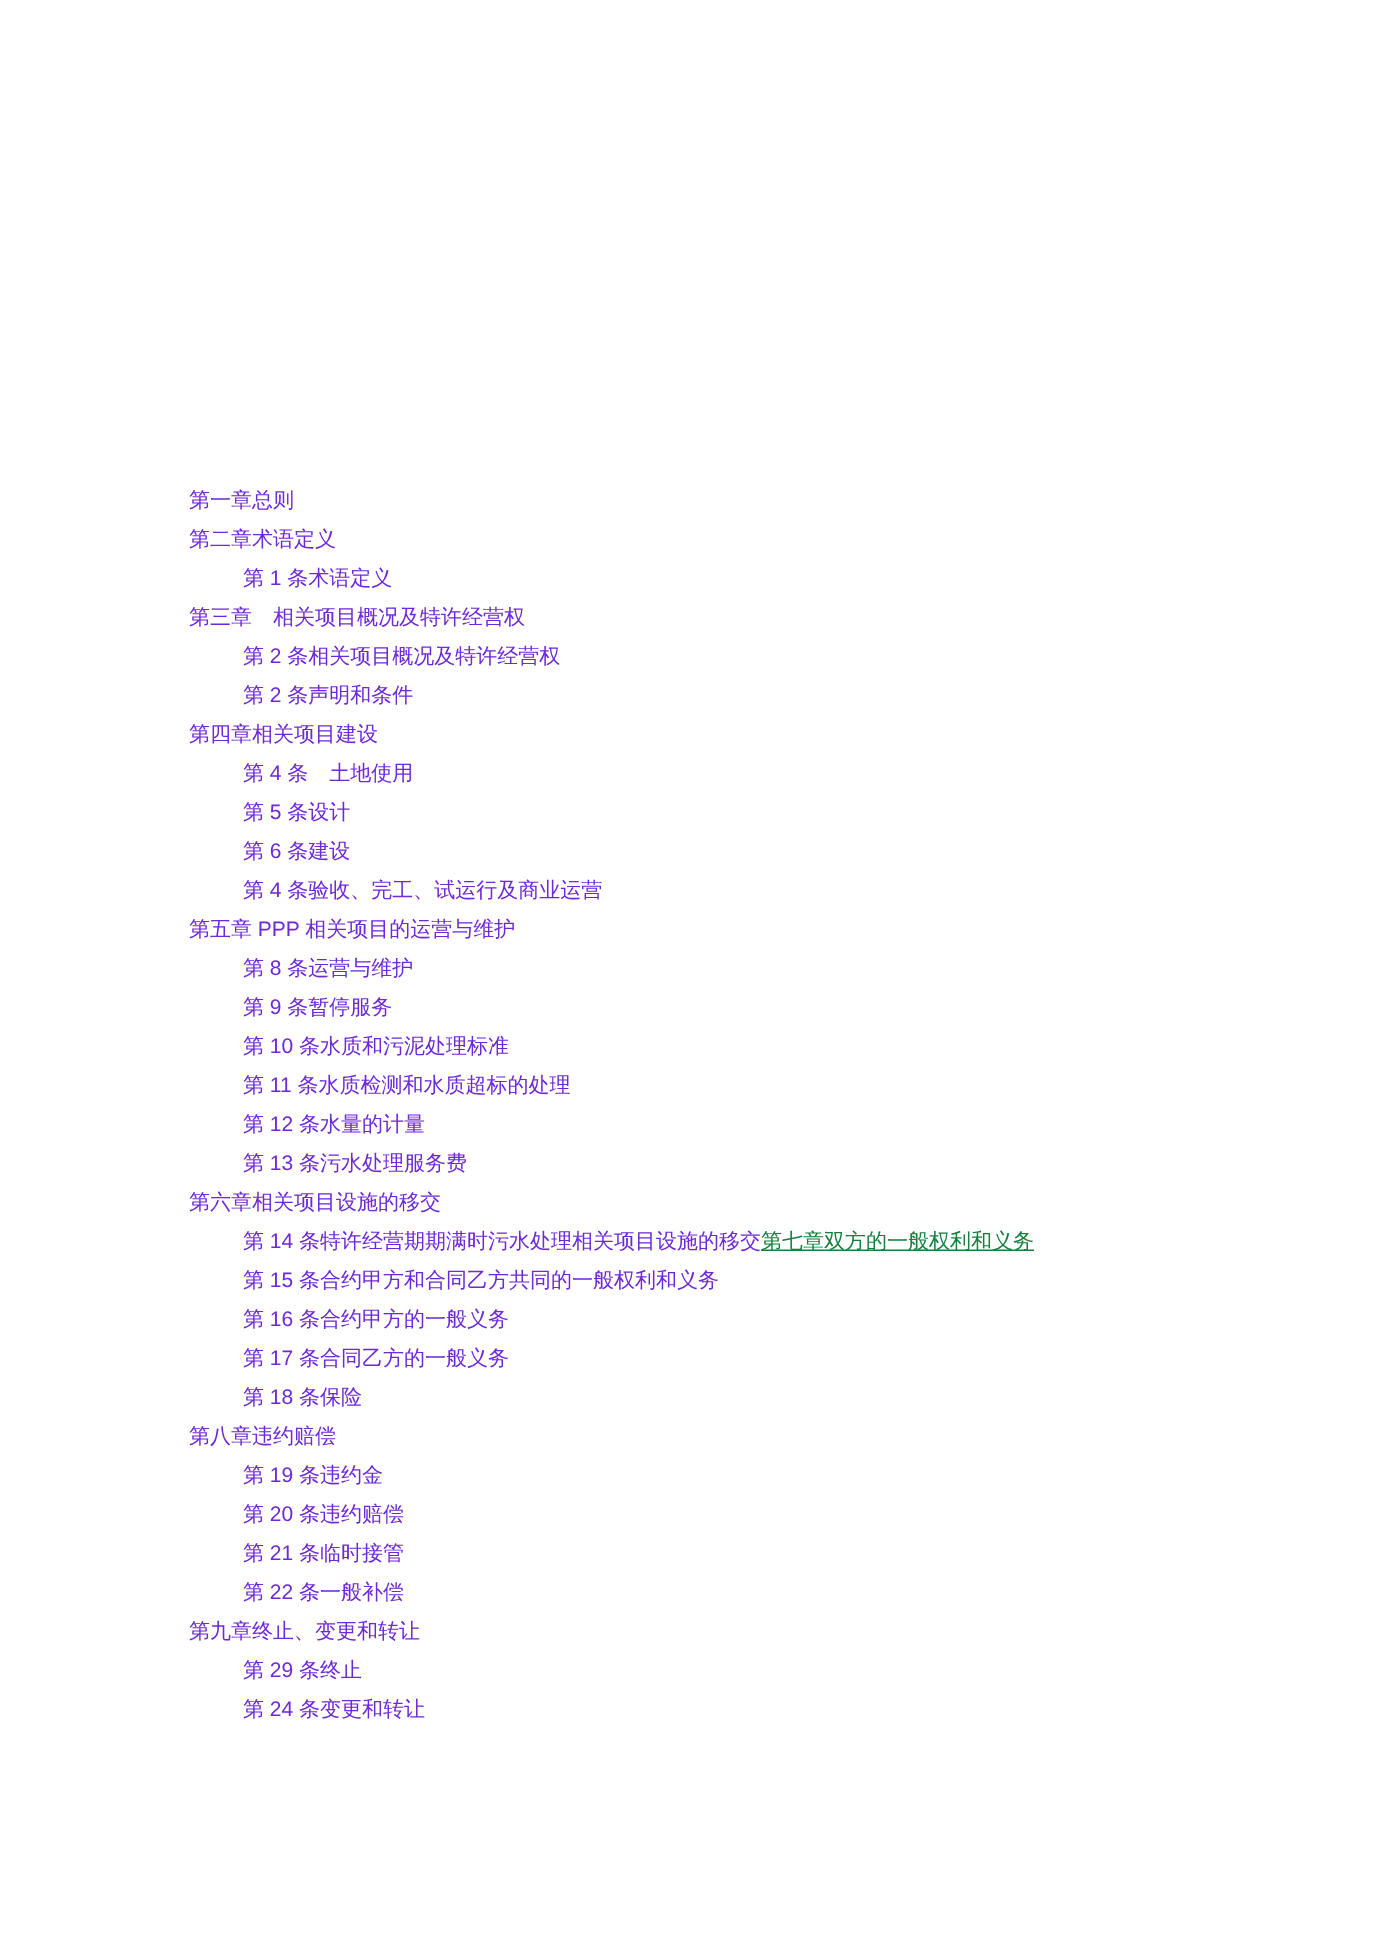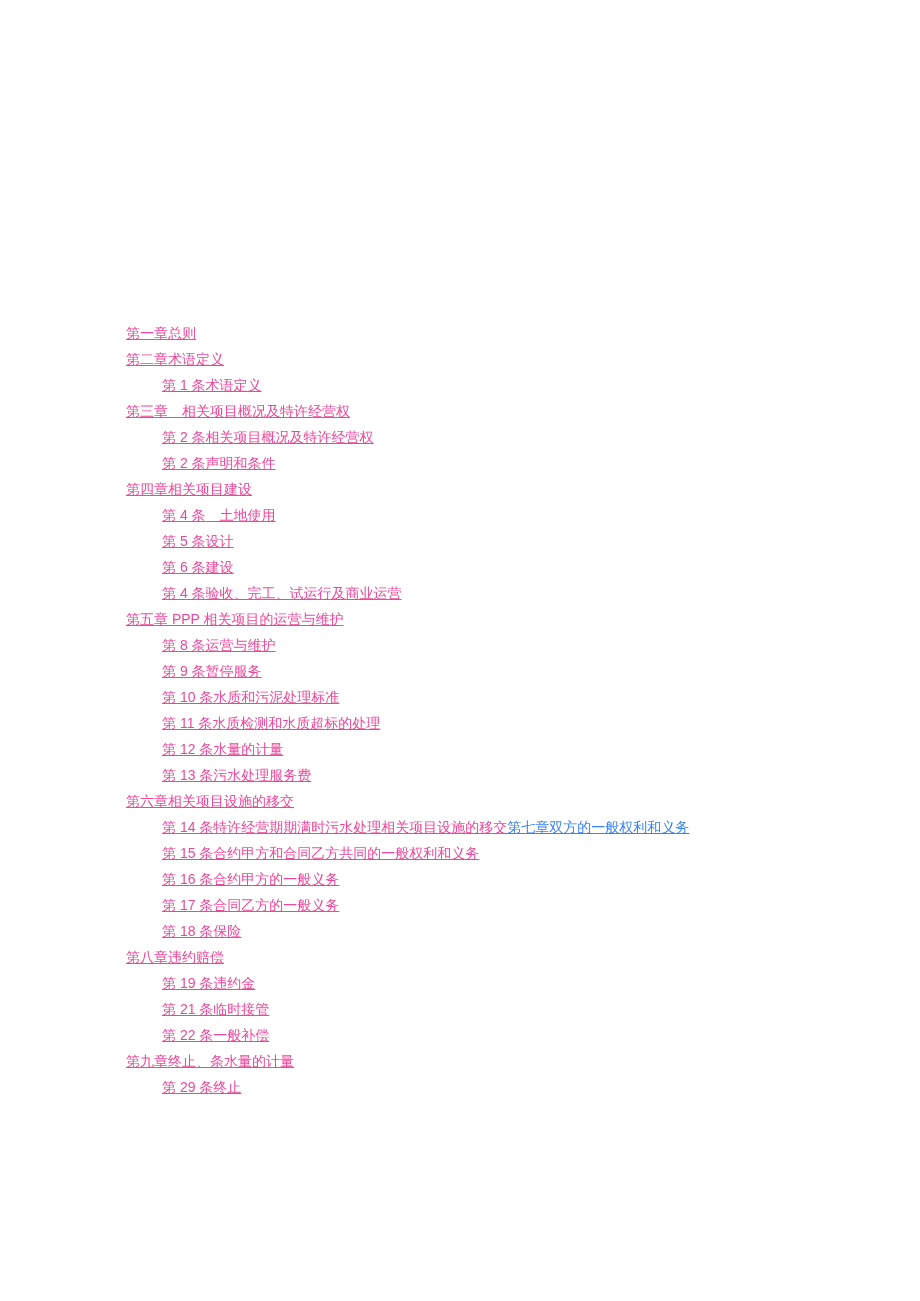--- a/index.html
+++ b/index.html
@@ -10,28 +10,27 @@
       font-family: "Microsoft YaHei", "SimSun", sans-serif;
       font-size: 14px;
       padding-top: 320px;
       padding-left: 126px;
     }
     .toc-line {
       line-height: 26px;
       white-space: nowrap;
     }
     .toc-link {
-      color: #ec4899;
-      text-decoration: underline;
+      color: #6d28d9;
       cursor: pointer;
     }
     .indent-0 { padding-left: 0; }
     .indent-1 { padding-left: 36px; }
     .inline-link {
-      color: #3b82f6;
+      color: #15803d;
       text-decoration: underline;
       cursor: pointer;
     }
   </style>
 </head>
 <body>
 
 <div id="toc-container">
     <div class="toc-line indent-0"><a class="toc-link">第一章总则</a></div>
     <div class="toc-line indent-0"><a class="toc-link">第二章术语定义</a></div>
@@ -52,17 +51,19 @@
     <div class="toc-line indent-1"><a class="toc-link">第 12 条水量的计量</a></div>
     <div class="toc-line indent-1"><a class="toc-link">第 13 条污水处理服务费</a></div>
     <div class="toc-line indent-0"><a class="toc-link">第六章相关项目设施的移交</a></div>
     <div class="toc-line indent-1"><a class="toc-link">第 14 条特许经营期期满时污水处理相关项目设施的移交</a><a class="inline-link">第七章双方的一般权利和义务</a></div>
     <div class="toc-line indent-1"><a class="toc-link">第 15 条合约甲方和合同乙方共同的一般权利和义务</a></div>
     <div class="toc-line indent-1"><a class="toc-link">第 16 条合约甲方的一般义务</a></div>
     <div class="toc-line indent-1"><a class="toc-link">第 17 条合同乙方的一般义务</a></div>
     <div class="toc-line indent-1"><a class="toc-link">第 18 条保险</a></div>
     <div class="toc-line indent-0"><a class="toc-link">第八章违约赔偿</a></div>
     <div class="toc-line indent-1"><a class="toc-link">第 19 条违约金</a></div>
+    <div class="toc-line indent-1"><a class="toc-link">第 20 条违约赔偿</a></div>
     <div class="toc-line indent-1"><a class="toc-link">第 21 条临时接管</a></div>
     <div class="toc-line indent-1"><a class="toc-link">第 22 条一般补偿</a></div>
-    <div class="toc-line indent-0"><a class="toc-link">第九章终止、条水量的计量</a></div>
+    <div class="toc-line indent-0"><a class="toc-link">第九章终止、变更和转让</a></div>
     <div class="toc-line indent-1"><a class="toc-link">第 29 条终止</a></div>
+    <div class="toc-line indent-1"><a class="toc-link">第 24 条变更和转让</a></div>
   </div>
 
 </body></html>

